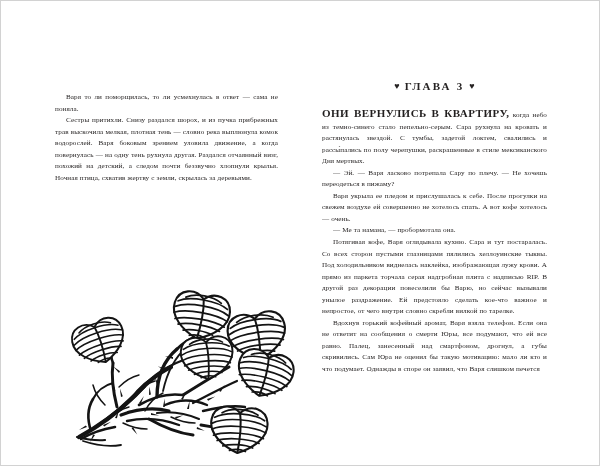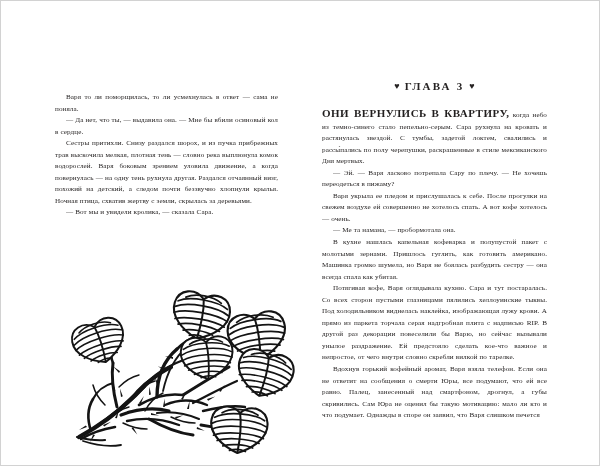--- a/index.html
+++ b/index.html
@@ -107,23 +107,21 @@
 </style>
 </head>
 <body>
 
 <div id="page">
   <div class="spread">
 
     <div class="page-half page-left">
       <div class="col">
         <p class="body-text">Варя то ли поморщилась, то ли усмехнулась в ответ — сама не поняла.</p>
-        <p class="body-text">— Да нет, что ты, — выдавила она. — Мне бы вбили осиновый кол в сердце.</p>
         <p class="body-text">Сестры притихли. Снизу раздался шорох, и из пучка прибрежных трав выскочила мелкая, плотная тень — словно река выплюнула комок водорослей. Варя боковым зрением уловила движение, а когда повернулась — на одну тень рухнула другая. Раздался отчаянный визг, похожий на детский, а следом почти беззвучно хлопнули крылья. Ночная птица, схватив жертву с земли, скрылась за деревьями.</p>
-        <p class="body-text">— Вот мы и увидели кролика, — сказала Сара.</p>
 
         <div class="illus-wrap">
           <svg viewBox="0 0 250 170" xmlns="http://www.w3.org/2000/svg" aria-hidden="true">
             <defs>
               <g id="burr">
 
                 <path d="M0,-16 C10,-26 26,-22 28,-8 C30,6 16,18 0,24 C-16,18 -30,6 -28,-8 C-26,-22 -10,-26 0,-16 Z" fill="#ffffff" stroke="#141414" stroke-width="2.1"></path>
                 <g stroke="#141414" stroke-width="1.7" fill="none" stroke-linecap="round">
                   <path d="M-25,-10 C-14,-17 14,-17 25,-10"></path>
                   <path d="M-27,-4 C-15,-11 15,-11 27,-4"></path>
@@ -226,21 +224,20 @@
       <div class="col">
         <div class="chapter-head">
           <span class="orn">♥</span><span class="chapter-word">ГЛАВА 3</span><span class="orn">♥</span>
         </div>
 
         <p class="body-text no-indent"><span class="opening">ОНИ ВЕРНУЛИСЬ В КВАРТИРУ,</span><span> когда небо из темно-синего стало пепельно-серым. Сара рухнула на кровать и растянулась звездой. С тумбы, задетой локтем, свалились и рассы́пались по полу черепушки, раскрашенные в стиле мексиканского Дня мертвых.</span></p>
 
         <p class="body-text">— Эй. — Варя ласково потрепала Сару по плечу. — Не хочешь переодеться в пижаму?</p>
         <p class="body-text">Варя укрыла ее пледом и прислушалась к себе. После прогулки на свежем воздухе ей совершенно не хотелось спать. А вот кофе хотелось — очень.</p>
         <p class="body-text">— Ме та намана, — пробормотала она.</p>
-        <p class="body-text">В кухне нашлась капельная кофеварка и полупустой пакет с молотыми зернами. Пришлось гуглить, как готовить американо. Машинка громко шумела, но Варя не боялась разбудить сестру — она всегда спала как убитая.</p>
         <p class="body-text">Потягивая кофе, Варя оглядывала кухню. Сара и тут постаралась. Со всех сторон пустыми глазницами пялились хеллоуинские тыквы. Под холодильником виднелась наклейка, изображающая лужу крови. А прямо из паркета торчала серая надгробная плита с надписью RIP. В другой раз декорации повеселили бы Варю, но сейчас вызывали унылое раздражение. Ей предстояло сделать кое-что важное и непростое, от чего внутри словно скребли вилкой по тарелке.</p>
         <p class="body-text">Вдохнув горький кофейный аромат, Варя взяла телефон. Если она не ответит на сообщения о смерти Юры, все подумают, что ей все равно. Палец, занесенный над смартфоном, дрогнул, а губы скривились. Сам Юра не оценил бы такую мотивацию: мало ли кто и что подумает. Однажды в споре он заявил, что Варя слишком печется</p>
       </div>
       <div class="folio">33</div>
     </div>
 
   </div>
 </div>
 
 </body></html>

